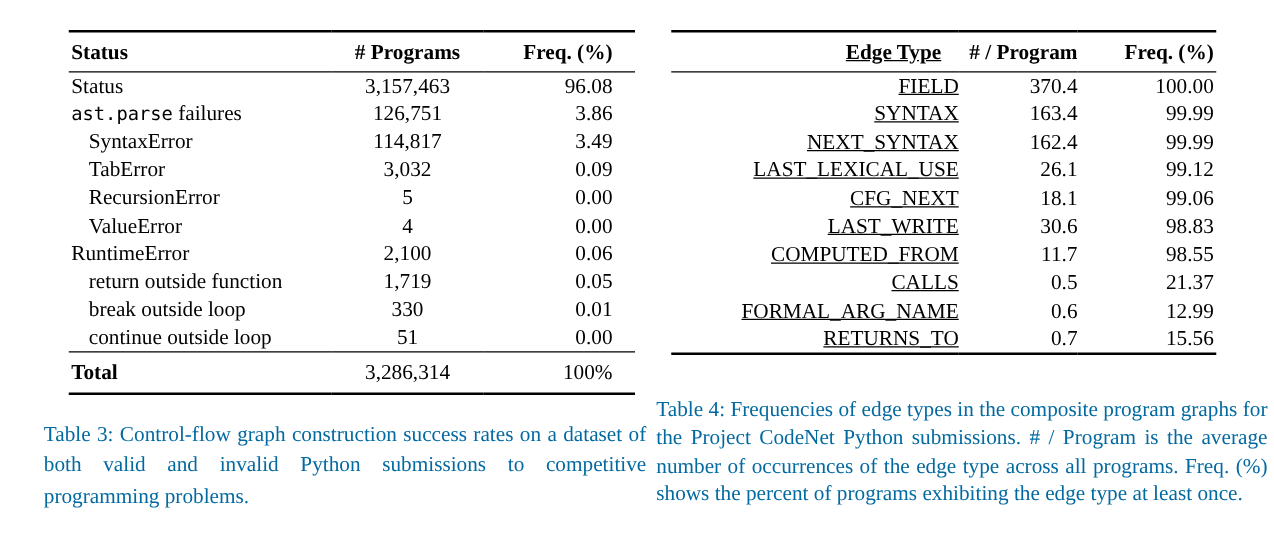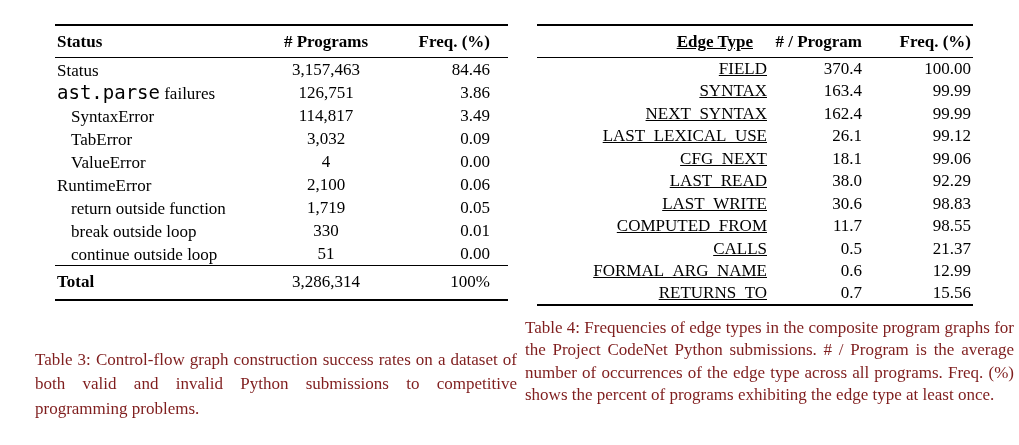--- a/index.html
+++ b/index.html
@@ -58,32 +58,32 @@
   .tbl-left tr[data-indent="1"] .c1 { padding-left: 16px; }
 
   
   .tbl-right .c1 { text-align: right; text-decoration: underline; }
   .tbl-right thead .c1 { padding-right: 14px; }
   .tbl-right .c2 { text-align: right; }
   .tbl-right .c3 { text-align: right; padding-right: 2px; }
 
   .mono {
     font-family: "DejaVu Sans Mono", monospace;
-    font-size: 19px;
+    font-size: 15px;
   }
 
   
   .caption {
     position: absolute;
     margin: 0;
     font-size: 17px;
     text-align: justify;
-    color: #7f1d1d;
-  }
-  .caption-left  { left: 35px;  top: 348px; width: 482px; line-height: 24.4px; }
+    color: #0369a1;
+  }
+  .caption-left  { left: 35px;  top: 336px; width: 482px; line-height: 24.4px; }
   .caption-right { left: 525px; top: 317px; width: 489px; line-height: 22.3px; }
 </style>
 </head>
 <body>
 
 <div class="page">
 
   <table class="datatable tbl-left">
     <colgroup>
       <col style="width:210px">
@@ -94,36 +94,41 @@
       <tr>
         <th class="c1">Status</th>
         <th class="c2"># Programs</th>
         <th class="c3">Freq. (%)</th>
       </tr>
     </thead>
     <tbody>
       <tr data-indent="0">
           <td class="c1"><span class="mono"></span><span>Status</span></td>
           <td class="c2">3,157,463</td>
-          <td class="c3">84.46</td>
+          <td class="c3">96.08</td>
         </tr>
         <tr data-indent="0">
           <td class="c1"><span class="mono">ast.parse</span><span> failures</span></td>
           <td class="c2">126,751</td>
           <td class="c3">3.86</td>
         </tr>
         <tr data-indent="1">
           <td class="c1"><span class="mono"></span><span>SyntaxError</span></td>
           <td class="c2">114,817</td>
           <td class="c3">3.49</td>
         </tr>
         <tr data-indent="1">
           <td class="c1"><span class="mono"></span><span>TabError</span></td>
           <td class="c2">3,032</td>
           <td class="c3">0.09</td>
+        </tr>
+        <tr data-indent="1">
+          <td class="c1"><span class="mono"></span><span>RecursionError</span></td>
+          <td class="c2">5</td>
+          <td class="c3">0.00</td>
         </tr>
         <tr data-indent="1">
           <td class="c1"><span class="mono"></span><span>ValueError</span></td>
           <td class="c2">4</td>
           <td class="c3">0.00</td>
         </tr>
         <tr data-indent="0">
           <td class="c1"><span class="mono"></span><span>RuntimeError</span></td>
           <td class="c2">2,100</td>
           <td class="c3">0.06</td>
@@ -187,25 +192,20 @@
           <td class="c1">LAST_LEXICAL_USE</td>
           <td class="c2">26.1</td>
           <td class="c3">99.12</td>
         </tr>
         <tr>
           <td class="c1">CFG_NEXT</td>
           <td class="c2">18.1</td>
           <td class="c3">99.06</td>
         </tr>
         <tr>
-          <td class="c1">LAST_READ</td>
-          <td class="c2">38.0</td>
-          <td class="c3">92.29</td>
-        </tr>
-        <tr>
           <td class="c1">LAST_WRITE</td>
           <td class="c2">30.6</td>
           <td class="c3">98.83</td>
         </tr>
         <tr>
           <td class="c1">COMPUTED_FROM</td>
           <td class="c2">11.7</td>
           <td class="c3">98.55</td>
         </tr>
         <tr>

